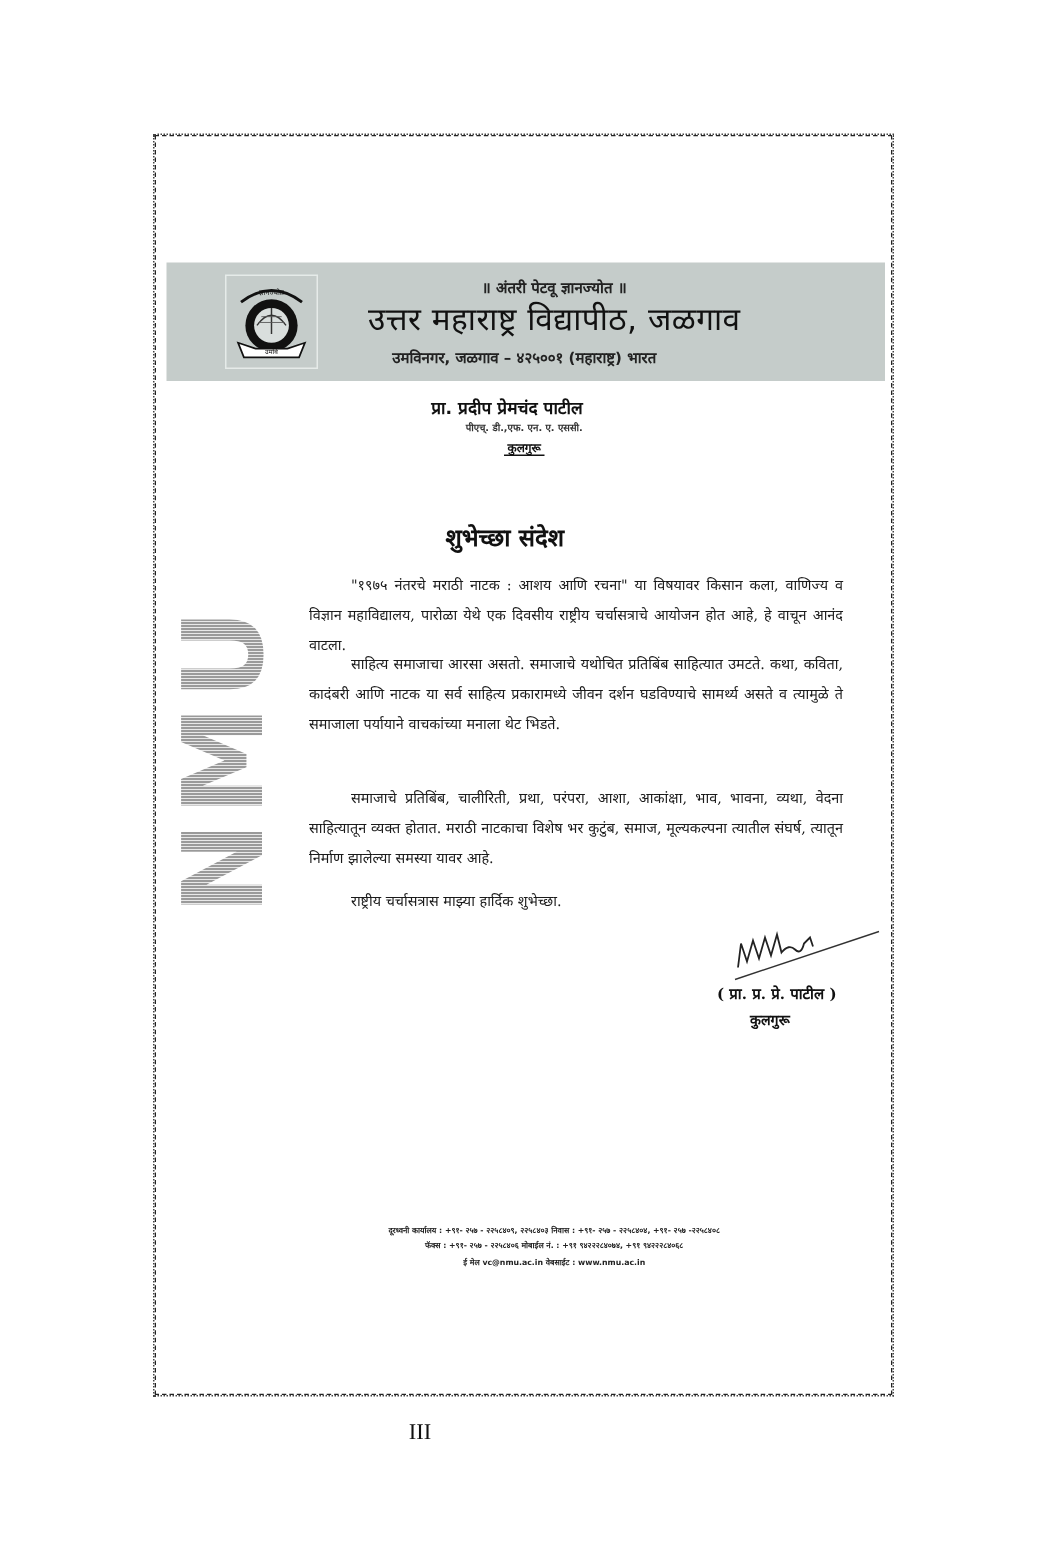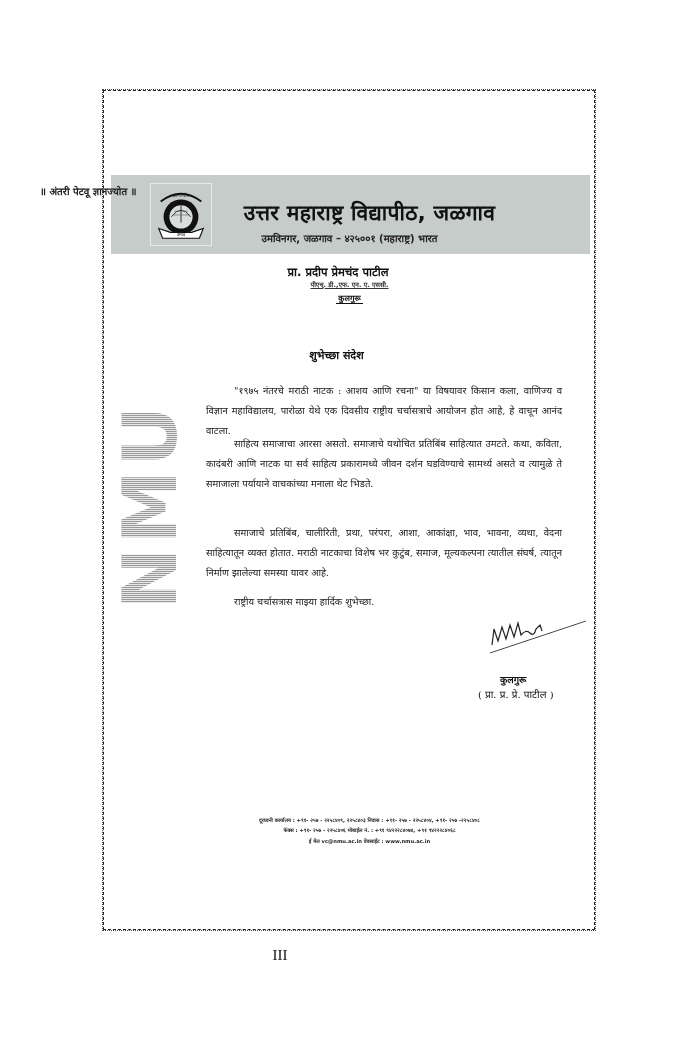--- a/index.html
+++ b/index.html
@@ -14,48 +14,48 @@
     }
     .band {
       position: absolute; left: 111px; top: 175px; width: 479px; height: 79px;
       background: #c5ccca;
     }
     .logo {
       position: absolute; left: 150px; top: 183px; width: 62px; height: 63px;
       border: 1px solid #e6ebe9; background: #c5ccca; box-sizing: border-box;
     }
     .logo svg { width: 100%; height: 100%; display: block; }
-    .motto { position: absolute; left: 0; width: 699px; top: 184px; font-size: 10px; font-weight: bold; color: #222; padding-left: 40px; box-sizing: border-box; }
-    .uni-name { position: absolute; left: 0; width: 699px; top: 198px; text-align: center; font-size: 21px; font-weight: bold; color: #111; padding-left: 40px; box-sizing: border-box; letter-spacing: 0.3px; }
+    .motto { position: absolute; left: 0; width: 699px; top: 184px; text-align: center; font-size: 10px; font-weight: bold; color: #222; padding-left: 40px; box-sizing: border-box; }
+    .uni-name { position: absolute; left: 0; width: 699px; top: 198px; text-align: center; font-size: 21px; font-weight: normal; color: #111; padding-left: 40px; box-sizing: border-box; letter-spacing: 0.3px; }
     .uni-address { position: absolute; left: 0; width: 699px; top: 231px; text-align: center; font-size: 10px; font-weight: bold; color: #222; box-sizing: border-box; }
     .vc-name { position: absolute; left: 0; width: 676px; top: 264px; text-align: center; font-size: 11.5px; font-weight: bold; }
-    .vc-quals { position: absolute; left: 0; width: 699px; top: 280px; text-align: center; font-size: 6.5px; font-weight: bold; color: #333; text-decoration: underline; }
+    .vc-quals { position: absolute; left: 0; width: 699px; top: 280px; text-align: center; font-size: 6.5px; font-weight: bold; color: #333; }
     .vc-title { position: absolute; left: 0; width: 699px; top: 292px; text-align: center; font-size: 8px; font-weight: bold; }
     .vc-title span { border-bottom: 1px solid #111; padding: 0 2px; }
     .watermark {
       position: absolute; left: 118px; top: 376px; width: 64px; height: 260px;
       display: flex; align-items: center; justify-content: center;
     }
     .watermark span {
       display: block; transform: rotate(-90deg); font-family: "DejaVu Sans", sans-serif;
       font-size: 74px; font-weight: bold; letter-spacing: 4px; white-space: nowrap;
       color: transparent;
       background: repeating-linear-gradient(90deg, #9a9a9a 0 1px, #e8e8e8 1px 2px);
       -webkit-background-clip: text; background-clip: text;
     }
-    .heading { position: absolute; left: 0; width: 633px; top: 347px; text-align: center; font-size: 11px; font-weight: bold; padding-left: 40px; box-sizing: border-box; }
+    .heading { position: absolute; left: 0; width: 633px; top: 347px; text-align: center; font-size: 16px; font-weight: bold; padding-left: 40px; box-sizing: border-box; }
     .para { position: absolute; left: 206px; width: 356px; font-family: "DejaVu Serif", serif; font-size: 9.6px; line-height: 20px; color: #1a1a1a; text-align: justify; }
     .para .indent { display: inline-block; width: 28px; }
     .p1 { top: 381px; }
     .p2 { top: 434px; }
     .p3 { top: 523px; }
     .p4 { top: 592px; }
     .signature { position: absolute; left: 488px; top: 615px; width: 100px; height: 40px; }
     .signature svg { width: 100%; height: 100%; display: block; }
-    .sig-name { position: absolute; left: 478px; top: 655px; font-size: 10px; font-weight: normal; font-family: "DejaVu Serif", serif; margin-top: 32px; }
+    .sig-name { position: absolute; left: 478px; top: 655px; font-size: 10px; font-weight: bold; font-family: "DejaVu Serif", serif; }
     .sig-title { position: absolute; left: 500px; top: 673px; font-size: 9.5px; font-weight: bold; font-family: "DejaVu Serif", serif; }
     .footer { position: absolute; left: 0; width: 699px; text-align: center; font-size: 5.2px; font-weight: bold; color: #222; padding-left: 40px; box-sizing: border-box; }
     .f1 { top: 816px; }
     .f2 { top: 826px; }
     .f3 { top: 837px; }
     .page-number { position: absolute; left: 0; width: 560px; top: 947px; text-align: center; font-family: "Liberation Serif", serif; font-size: 15px; color: #111; }
   </style>
 </head>
 <body>
 

